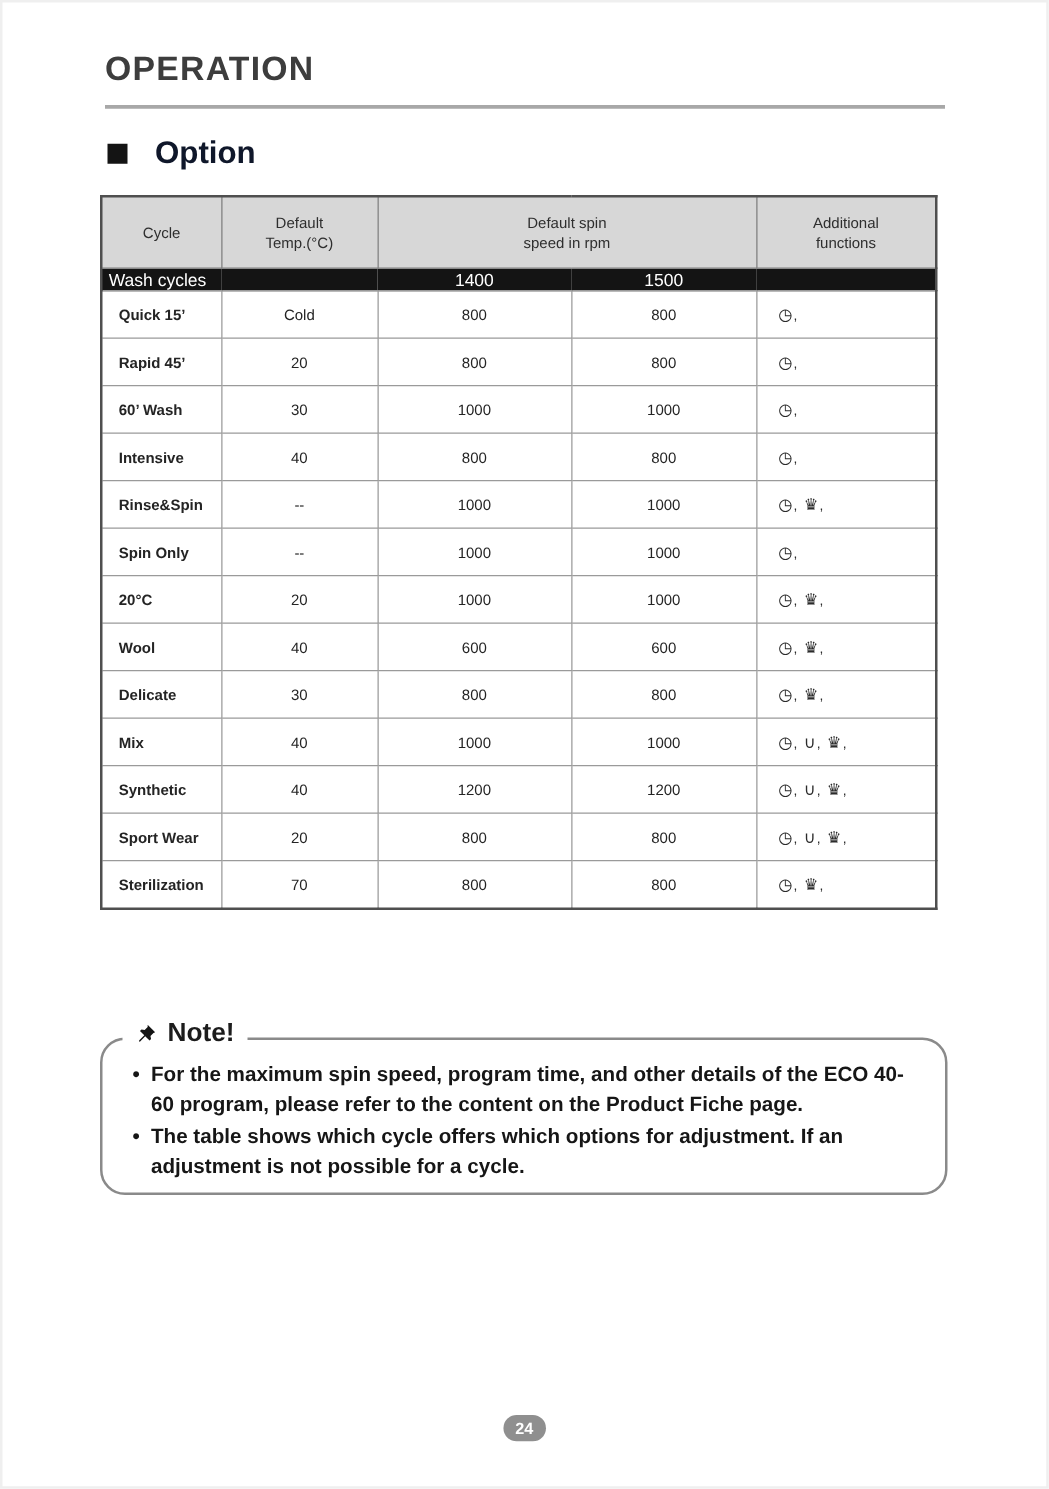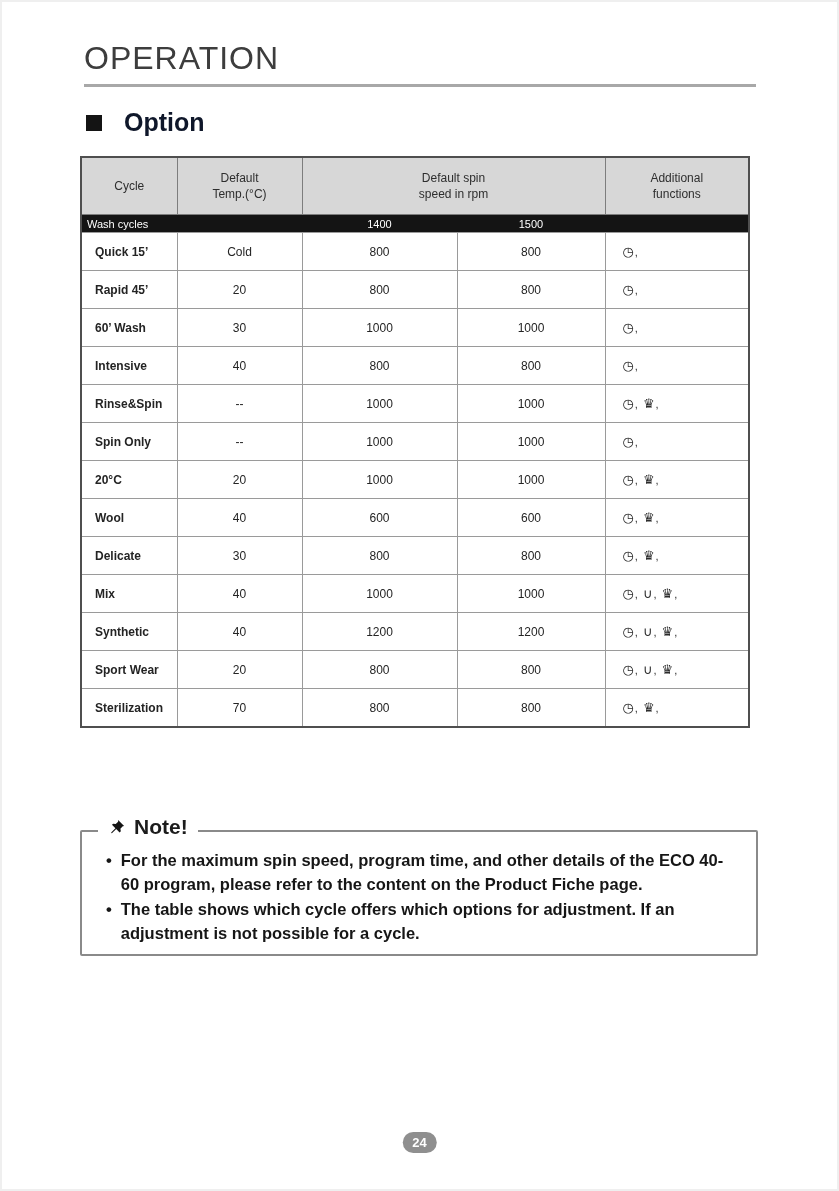--- a/index.html
+++ b/index.html
@@ -8,21 +8,21 @@
     background:#ffffff;
     font-family:"Liberation Sans", sans-serif;
     position:relative;
     color:#1a1a1a;
   }
   .page { position:absolute; inset:0; box-shadow: inset 0 0 0 2px #efefef; }
 
   
   .doc-title {
     position:absolute; left:84px; top:40px;
-    font-size:32px; font-weight:normal; color:#3d3d3d;
+    font-size:27px; font-weight:bold; color:#3d3d3d;
     letter-spacing:1px; margin:0;
   }
   .header-rule {
     position:absolute; left:84px; top:84px;
     width:672px; height:3px; background:#a8a8a8;
   }
 
   
   .section-heading {
     position:absolute; left:86px; top:108px;
@@ -37,41 +37,41 @@
     width:668px; border-collapse:collapse; table-layout:fixed;
     border:2px solid #4f4f4f;
   }
   table.cycles th {
     background:#d7d7d7; border:1px solid #7d7d7d;
     font-size:12px; font-weight:normal; color:#2e2e2e;
     height:54px; text-align:center; white-space:pre-line; line-height:16px;
   }
   tr.band td {
     background:#141414; color:#ffffff; border:0;
-    font-size:11px; height:17px; padding:0;
+    font-size:14px; height:17px; padding:0;
   }
   tr.band td.lbl { text-align:left; padding-left:5px; }
   tr.band td.c { text-align:center; }
   tbody td {
     border:1px solid #9a9a9a; height:37px;
     font-size:12px; color:#242424; text-align:center;
     padding:0;
   }
   tbody td.cycle {
     text-align:left; padding-left:13px; font-weight:bold; font-size:12px;
   }
   tbody td.funcs { text-align:left; padding-left:17px; }
   .func-icon { font-size:13px; color:#2b2b2b; }
   .icon-comma { font-size:11px; color:#2b2b2b; margin:0 5px 0 1px; }
 
   
   .note-box {
     position:absolute; left:80px; top:830px;
     width:674px; height:122px;
-    border:2px solid #8a8a8a; border-radius:2px;
+    border:2px solid #8a8a8a; border-radius:20px;
     background:#ffffff;
   }
   .note-title {
     position:absolute; top:-17px; left:16px;
     background:#ffffff; padding:0 10px;
     display:flex; align-items:center; gap:8px;
     font-size:21px; font-weight:bold; color:#1c1c1c;
   }
   .note-title svg { display:block; }
   ul.note-list {

